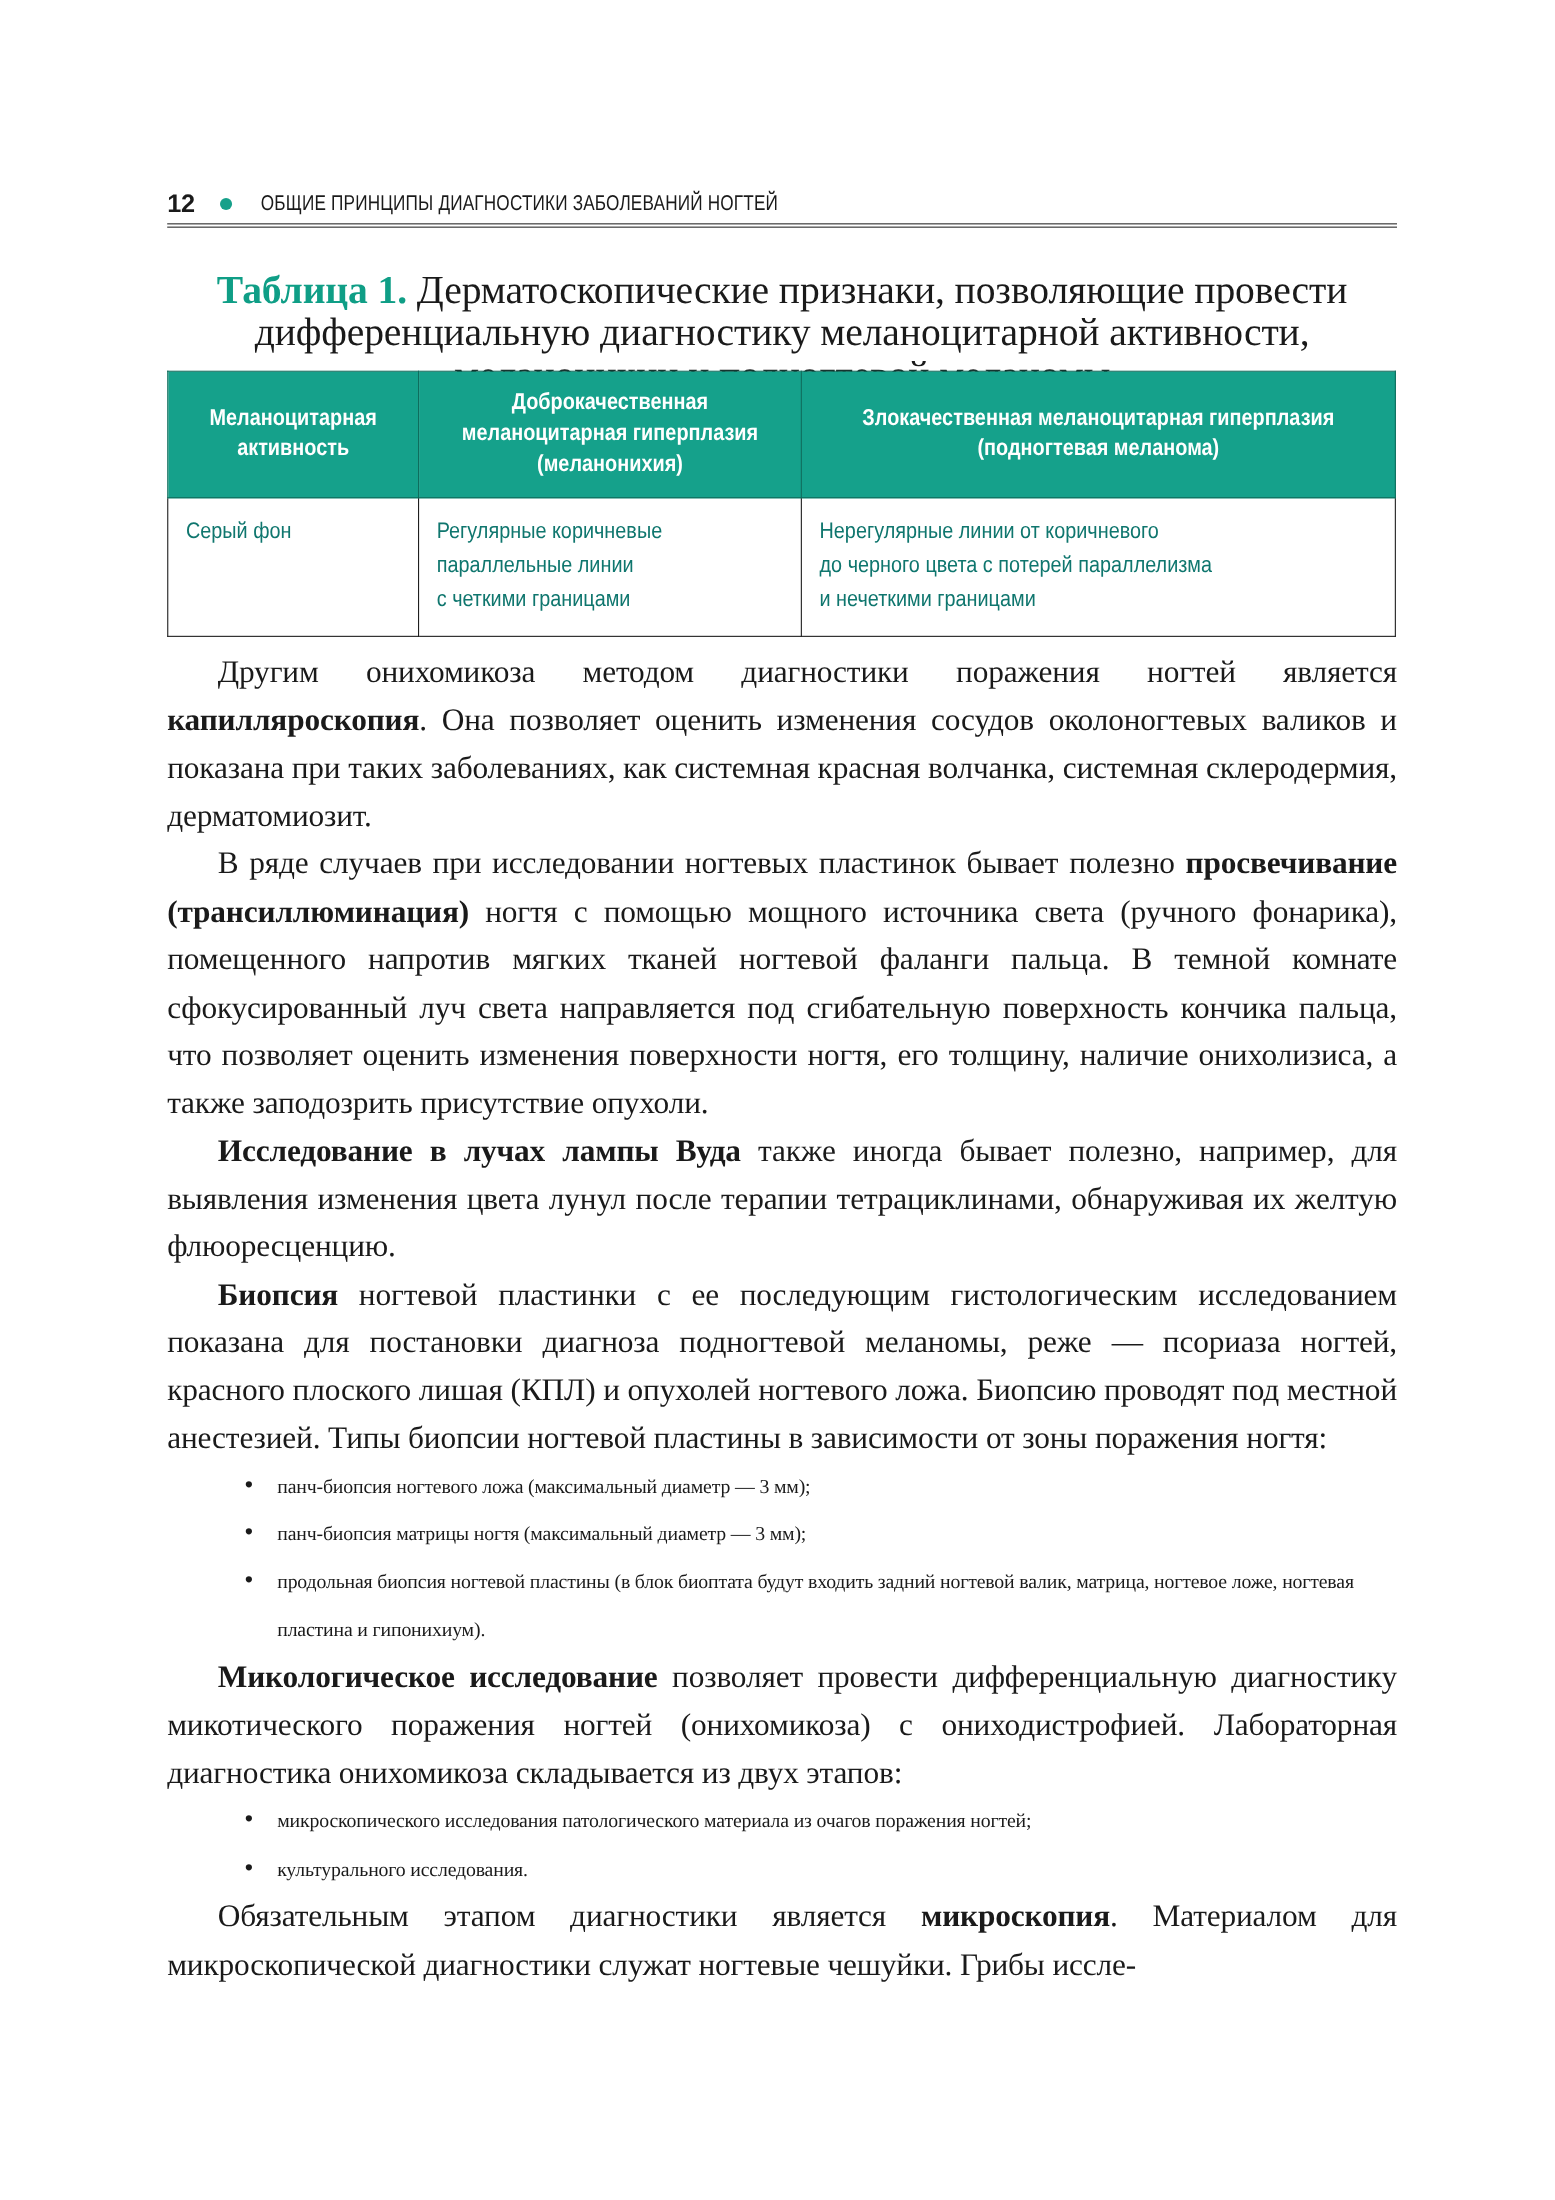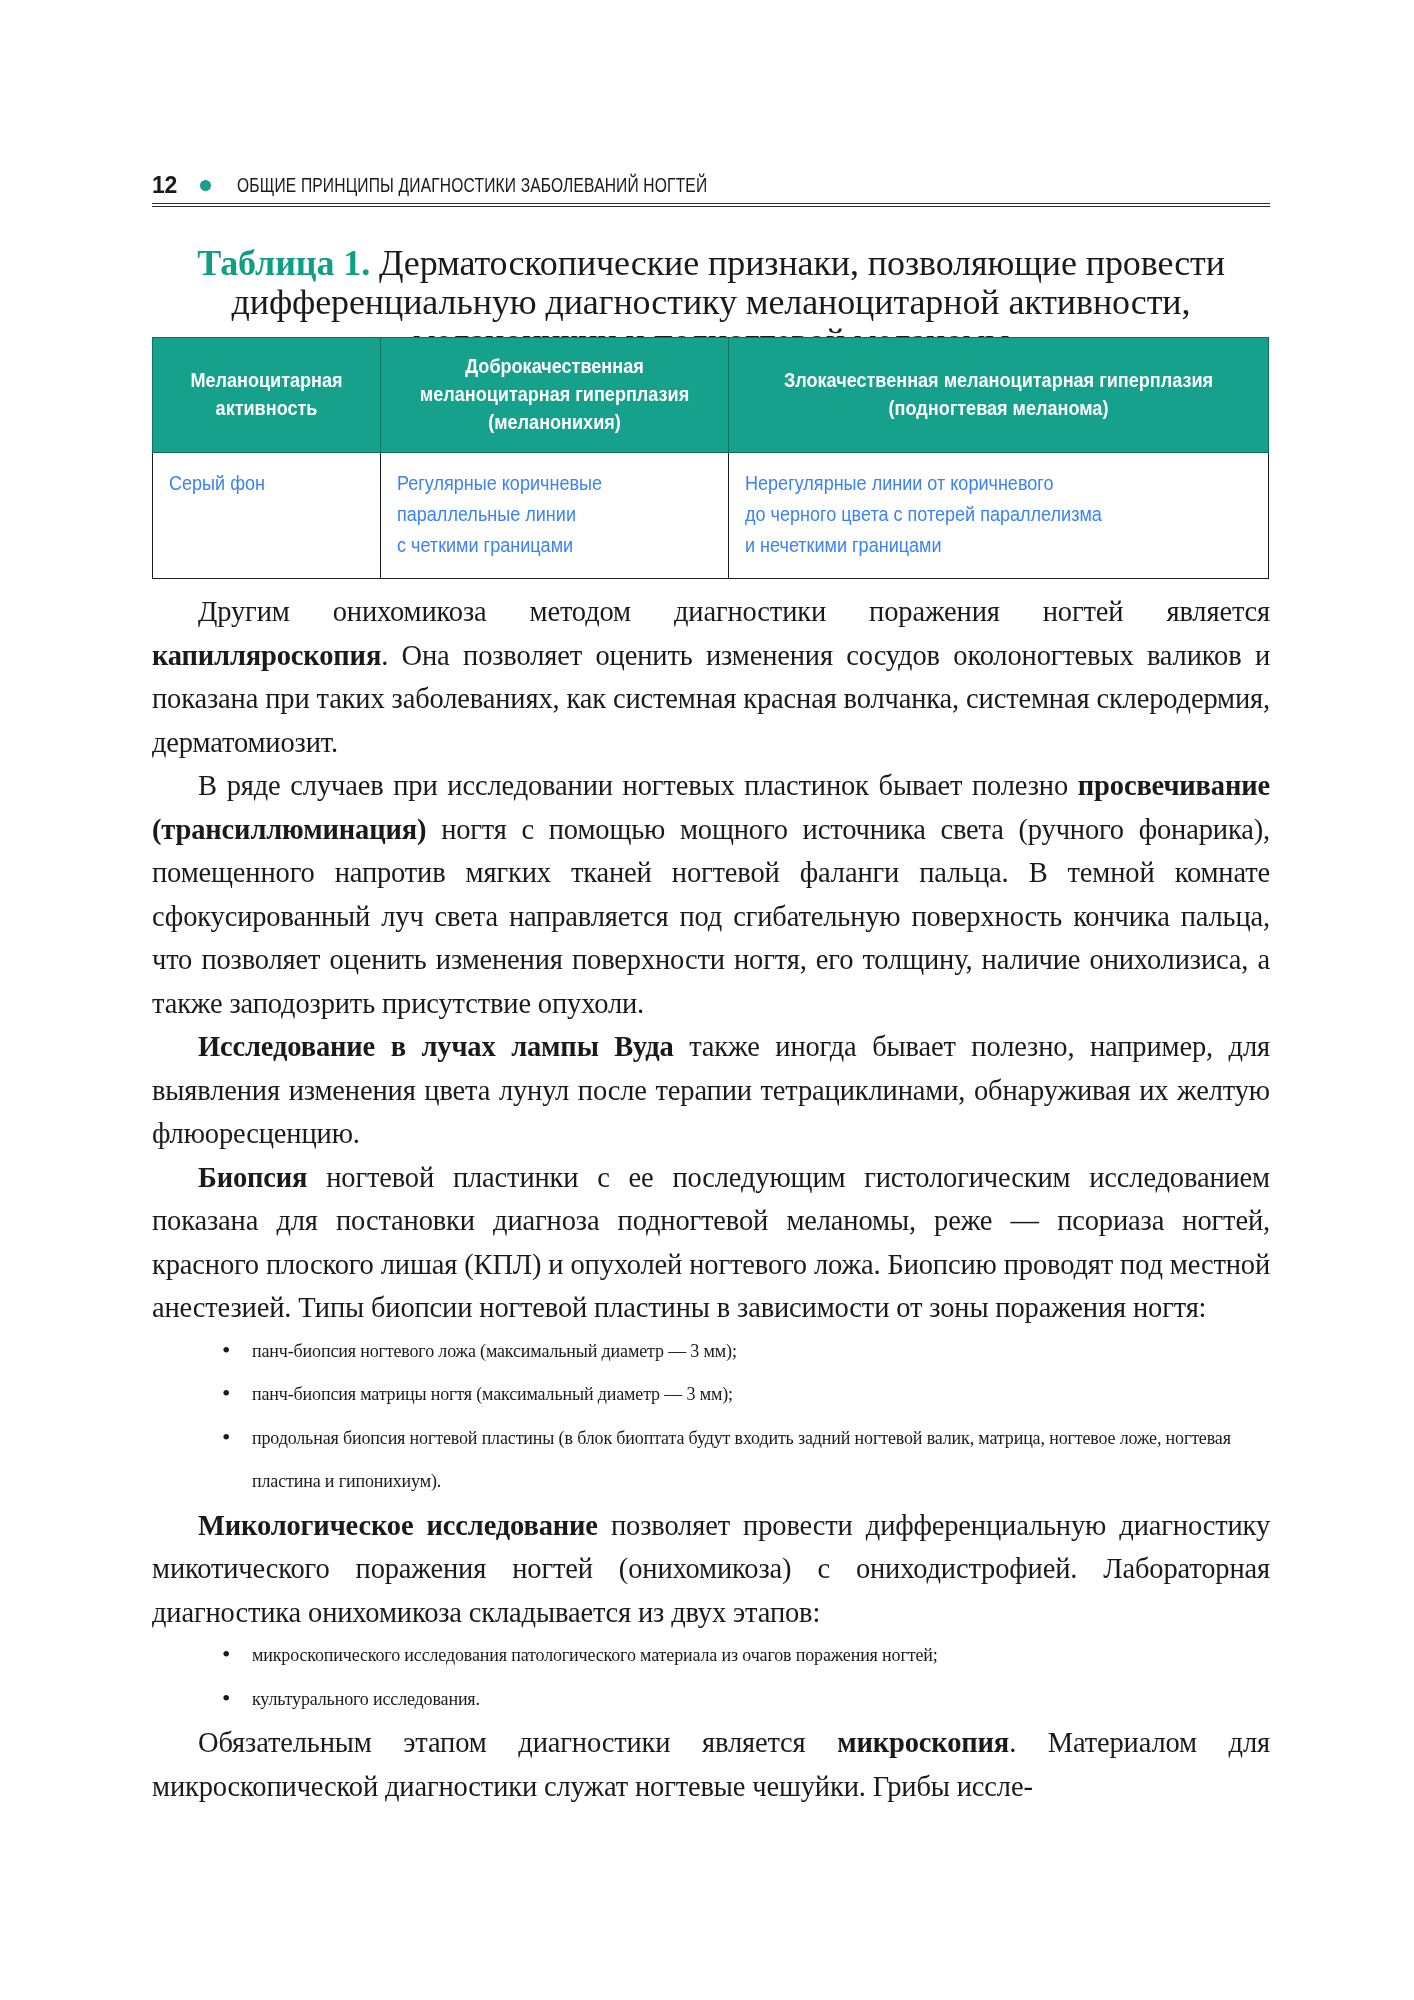--- a/index.html
+++ b/index.html
@@ -114,21 +114,21 @@
     border-color: #0e6d5d;
   }
   .tbl thead th .sq {
     display: block;
     transform: scaleX(0.86);
   }
   .tbl tbody td {
     font-family: "Liberation Sans", sans-serif;
     font-size: 20.5px;
     line-height: 31px;
-    color: #3b82f6;
+    color: #0f766e;
     padding: 14px 16px 18px 16px;
   }
   .tbl tbody td .sq {
     display: block;
     transform: scaleX(0.88);
     transform-origin: left top;
   }
   .col-a { width: 228px; }
   .col-b { width: 348px; }
   .col-c { width: 540px; }

